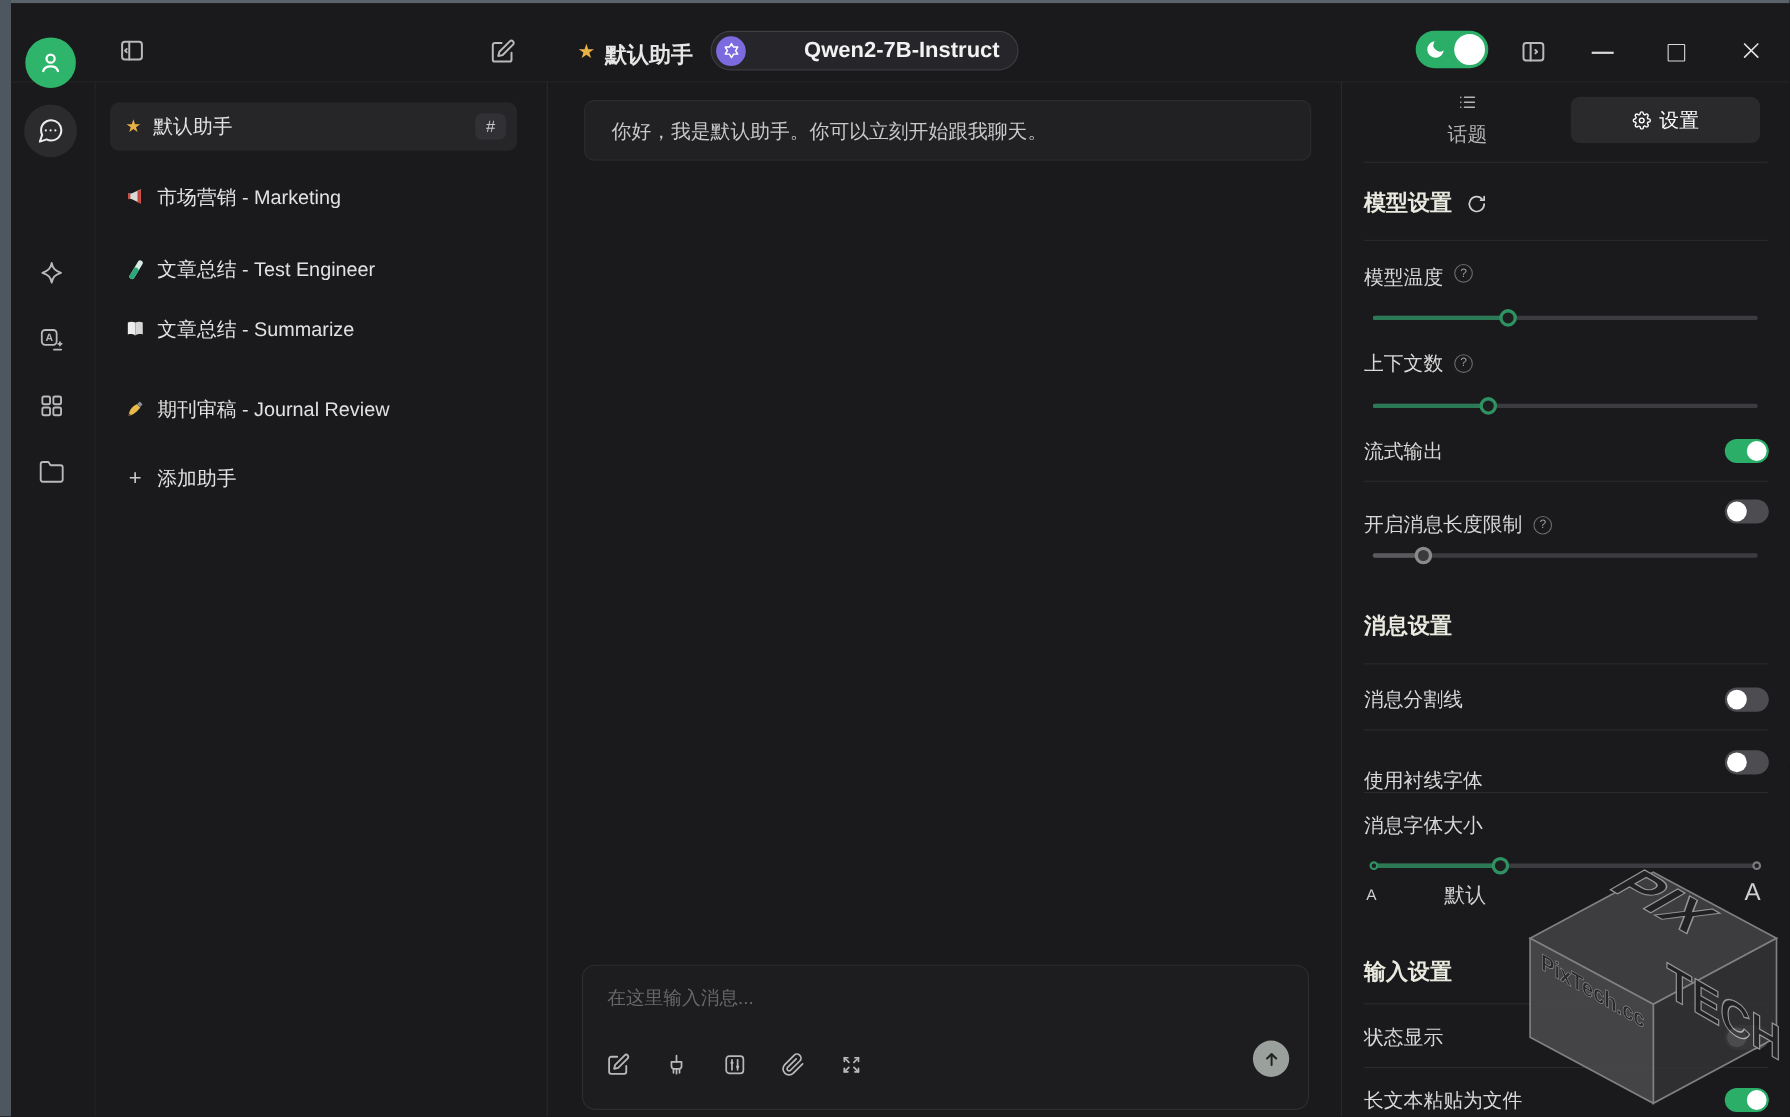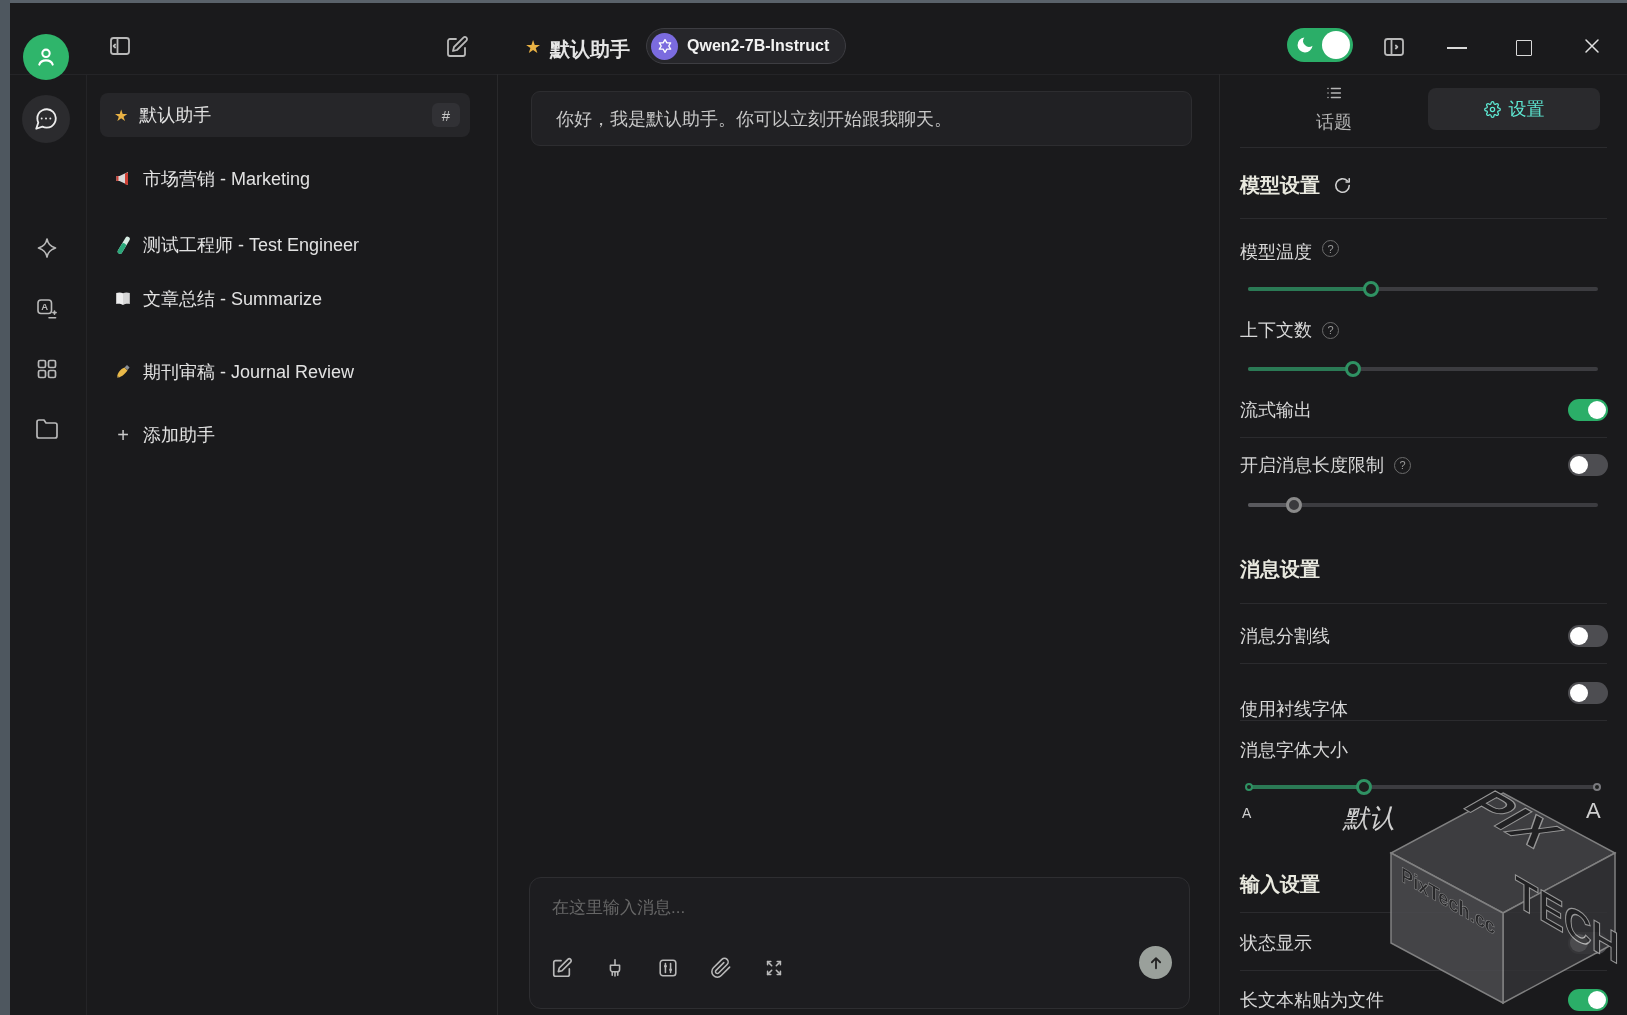--- a/index.html
+++ b/index.html
@@ -16,21 +16,21 @@
   
   .header{left:0;top:0;width:1617px;height:71px;border-bottom:1px solid #242427;}
   .avatar{left:13px;top:31px;width:46px;height:46px;border-radius:50%;
     background:#2fb56b;display:flex;align-items:center;justify-content:center;}
   .icon-btn{display:flex;align-items:center;justify-content:center;color:#b9b9b9;cursor:pointer;}
   .hdr-title{font-size:20px;font-weight:600;color:#e6e6e6;}
   .star{color:#eab244;font-size:18px;}
   .model-pill{left:636px;top:25px;height:34px;padding:0 16px 0 4px;display:flex;align-items:center;gap:9px;
     background:#26262a;border:1px solid #3d3d42;border-radius:18px;cursor:pointer;}
   .model-logo{width:27px;height:27px;border-radius:50%;background:#7b6bdf;display:flex;align-items:center;justify-content:center;}
-  .model-name{font-size:16px;font-weight:700;color:#f2f2f2;}
+  .model-name{font-size:20px;font-weight:700;color:#f2f2f2;margin-left:44px;}
   .theme-toggle{left:1277px;top:25px;width:66px;height:34px;border-radius:17px;background:#2bae68;cursor:pointer;}
   .theme-toggle .knob{position:absolute;right:3px;top:3px;width:28px;height:28px;border-radius:50%;background:#fff;}
   .theme-toggle .moon{position:absolute;left:8px;top:7px;}
   .winctl{color:#dcdcdc;cursor:pointer;}
   .min-glyph{left:1437px;top:44px;width:20px;height:2px;background:#d9d9d9;}
   .max-glyph{left:1506px;top:37px;width:14px;height:14px;border:1.6px solid #d9d9d9;border-radius:1px;}
 
   
   .rail{left:0;top:71px;width:76px;height:941px;border-right:1px solid #242427;}
   .rail-btn{left:12px;width:48px;height:48px;border-radius:50%;display:flex;align-items:center;justify-content:center;color:#b9b9b9;cursor:pointer;}
@@ -55,21 +55,21 @@
     border-radius:12px;box-sizing:border-box;}
   .msg-input{position:absolute;left:20px;top:14px;width:560px;height:30px;background:transparent;border:none;outline:none;
     font-size:17px;color:#cfcfcf;font-family:"Liberation Sans",sans-serif;}
   .msg-input::placeholder{color:#676767;}
   .send-btn{left:1129px;top:943px;width:33px;height:33px;border-radius:50%;background:#9aa09b;
     display:flex;align-items:center;justify-content:center;cursor:pointer;}
 
   
   .tabseg{height:42px;border-radius:8px;display:flex;align-items:center;justify-content:center;gap:8px;
     font-size:18px;color:#b5b5b5;cursor:pointer;}
-  .tabseg.active{background:#2a2a2d;color:#5eead4;}
+  .tabseg.active{background:#2a2a2d;color:#ffffff;}
   .divider{height:1px;background:#2b2b2e;left:1230px;width:367px;}
   .sec-title{font-size:20px;font-weight:700;color:#e9e9df;line-height:24px;}
   .row-label{font-size:18px;color:#d8d8d8;line-height:24px;white-space:nowrap;}
   .help{width:17px;height:17px;border-radius:50%;border:1.5px solid #6b6b6b;color:#9a9a9a;
     font-size:11px;display:inline-flex;align-items:center;justify-content:center;box-sizing:border-box;}
 
   .toggle{width:40px;height:22px;border-radius:11px;background:#4d4d51;position:absolute;cursor:pointer;}
   .toggle .tknob{position:absolute;left:2px;top:2px;width:18px;height:18px;border-radius:50%;background:#fff;transition:none;}
   .toggle.on{background:#2bae68;}
   .toggle.on .tknob{left:20px;}
@@ -236,21 +236,21 @@
     <span class="a-label">市场营销 - Marketing</span>
   </div>
 
   <div class="abs a-item" style="top:220px;">
     <span>
       <svg width="18" height="18" viewBox="0 0 18 18" fill="none" stroke-linecap="round">
         <path d="M13.5 3 L6 15.5" stroke="#d7ece3" stroke-width="4.6"></path>
         <path d="M9.6 9.5 L6 15.5" stroke="#2aa87a" stroke-width="4.6"></path>
       </svg>
     </span>
-    <span class="a-label">测试工程师 - Test Engineer</span>
+    <span class="a-label">文章总结 - Test Engineer</span>
   </div>
 
   <div class="abs a-item" style="top:274px;">
     <span>
       <svg width="18" height="18" viewBox="0 0 18 18">
         <path d="M9 3.2 C6.5 2 4 2.4 2.2 3.1 V14 c2-.6 4.8-.4 6.8 1 z" fill="#ededed"></path>
         <path d="M9 3.2 c2.5-1.2 5-.8 6.8-.1 V14 c-2-.6-4.8-.4-6.8 1 z" fill="#d6d6d6"></path>
       </svg>
     </span>
     <span class="a-label">文章总结 - Summarize</span>
@@ -387,21 +387,21 @@
     <span class="knob"></span>
   </div>
 
   <span class="abs row-label" style="left:1230px;top:395px;">流式输出</span>
   <div class="abs toggle on" style="left:1558px;top:396px;">
       <span class="tknob"></span>
     </div>
 
   <div class="abs divider" style="top:434px;"></div>
 
-  <div class="abs" style="left:1230px;top:450px;display:flex;align-items:center;gap:10px;">
+  <div class="abs" style="left:1230px;top:462px;display:flex;align-items:center;gap:10px;">
     <span class="row-label">开启消息长度限制</span>
     <span class="help">?</span>
   </div>
   <div class="abs toggle" style="left:1558px;top:451px;">
       <span class="tknob"></span>
     </div>
   <div class="abs slider disabled" style="top: 494px; --v: 13;">
     <span class="track"></span>
     <span class="fill"></span>
     <span class="knob"></span>
@@ -424,21 +424,21 @@
 
   <span class="abs row-label" style="left:1230px;top:735px;">消息字体大小</span>
   <div class="abs slider" style="top: 776px; --v: 33;">
     <span class="track"></span>
     <span class="fill"></span>
     <span class="enddot l"></span>
     <span class="enddot r"></span>
     <span class="knob"></span>
   </div>
   <span class="abs fontmark" style="left:1232px;top:802px;font-size:14px;">A</span>
-  <span class="abs fontmark" style="left:1333px;top:798px;font-size:26px;font-style:italic;">默认</span>
+  <span class="abs fontmark" style="left:1303px;top:798px;font-size:19px;">默认</span>
   <span class="abs fontmark" style="left:1576px;top:795px;font-size:22px;">A</span>
 
   <span class="abs sec-title" style="left:1230px;top:869px;">输入设置</span>
   <div class="abs divider" style="top:909px;"></div>
 
   <span class="abs row-label" style="left:1230px;top:928px;">状态显示</span>
   <div class="abs toggle" style="left:1558px;top:929px;">
       <span class="tknob"></span>
     </div>
   <div class="abs divider" style="top:967px;"></div>

